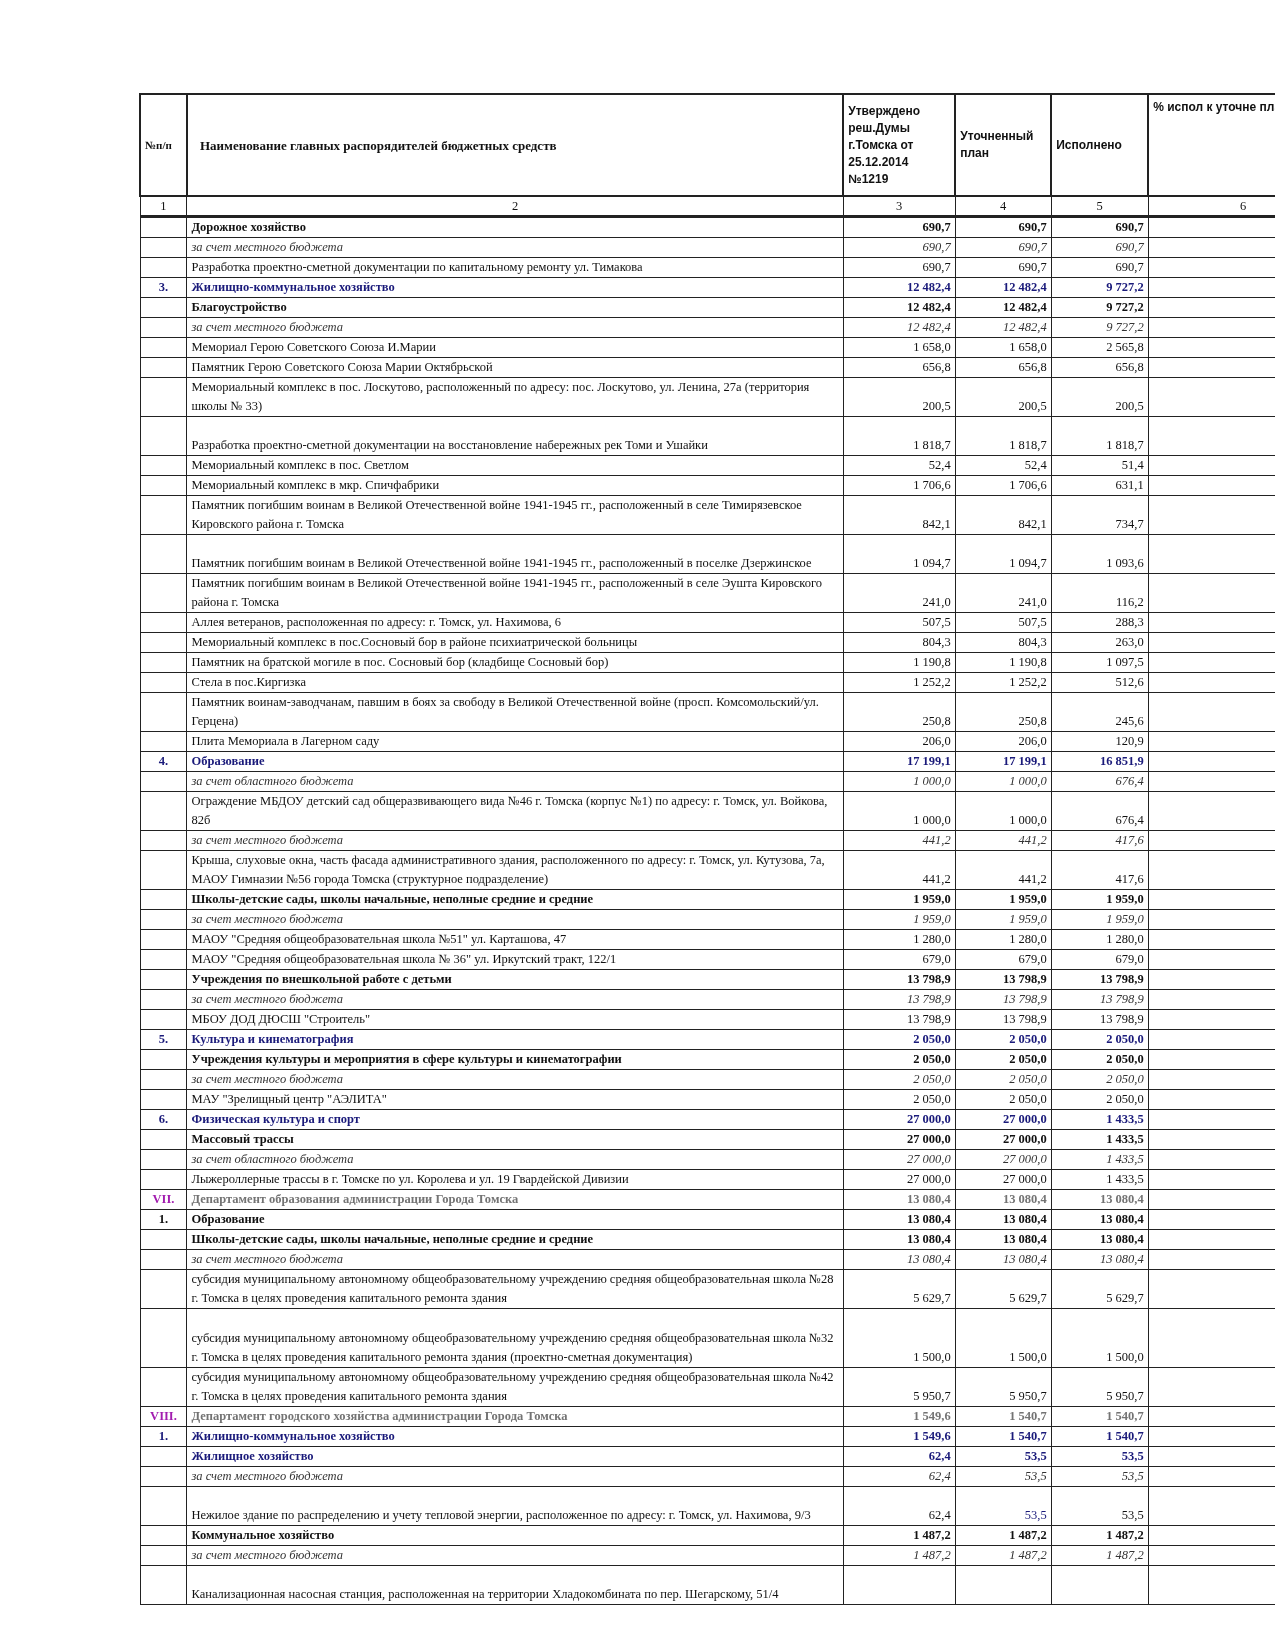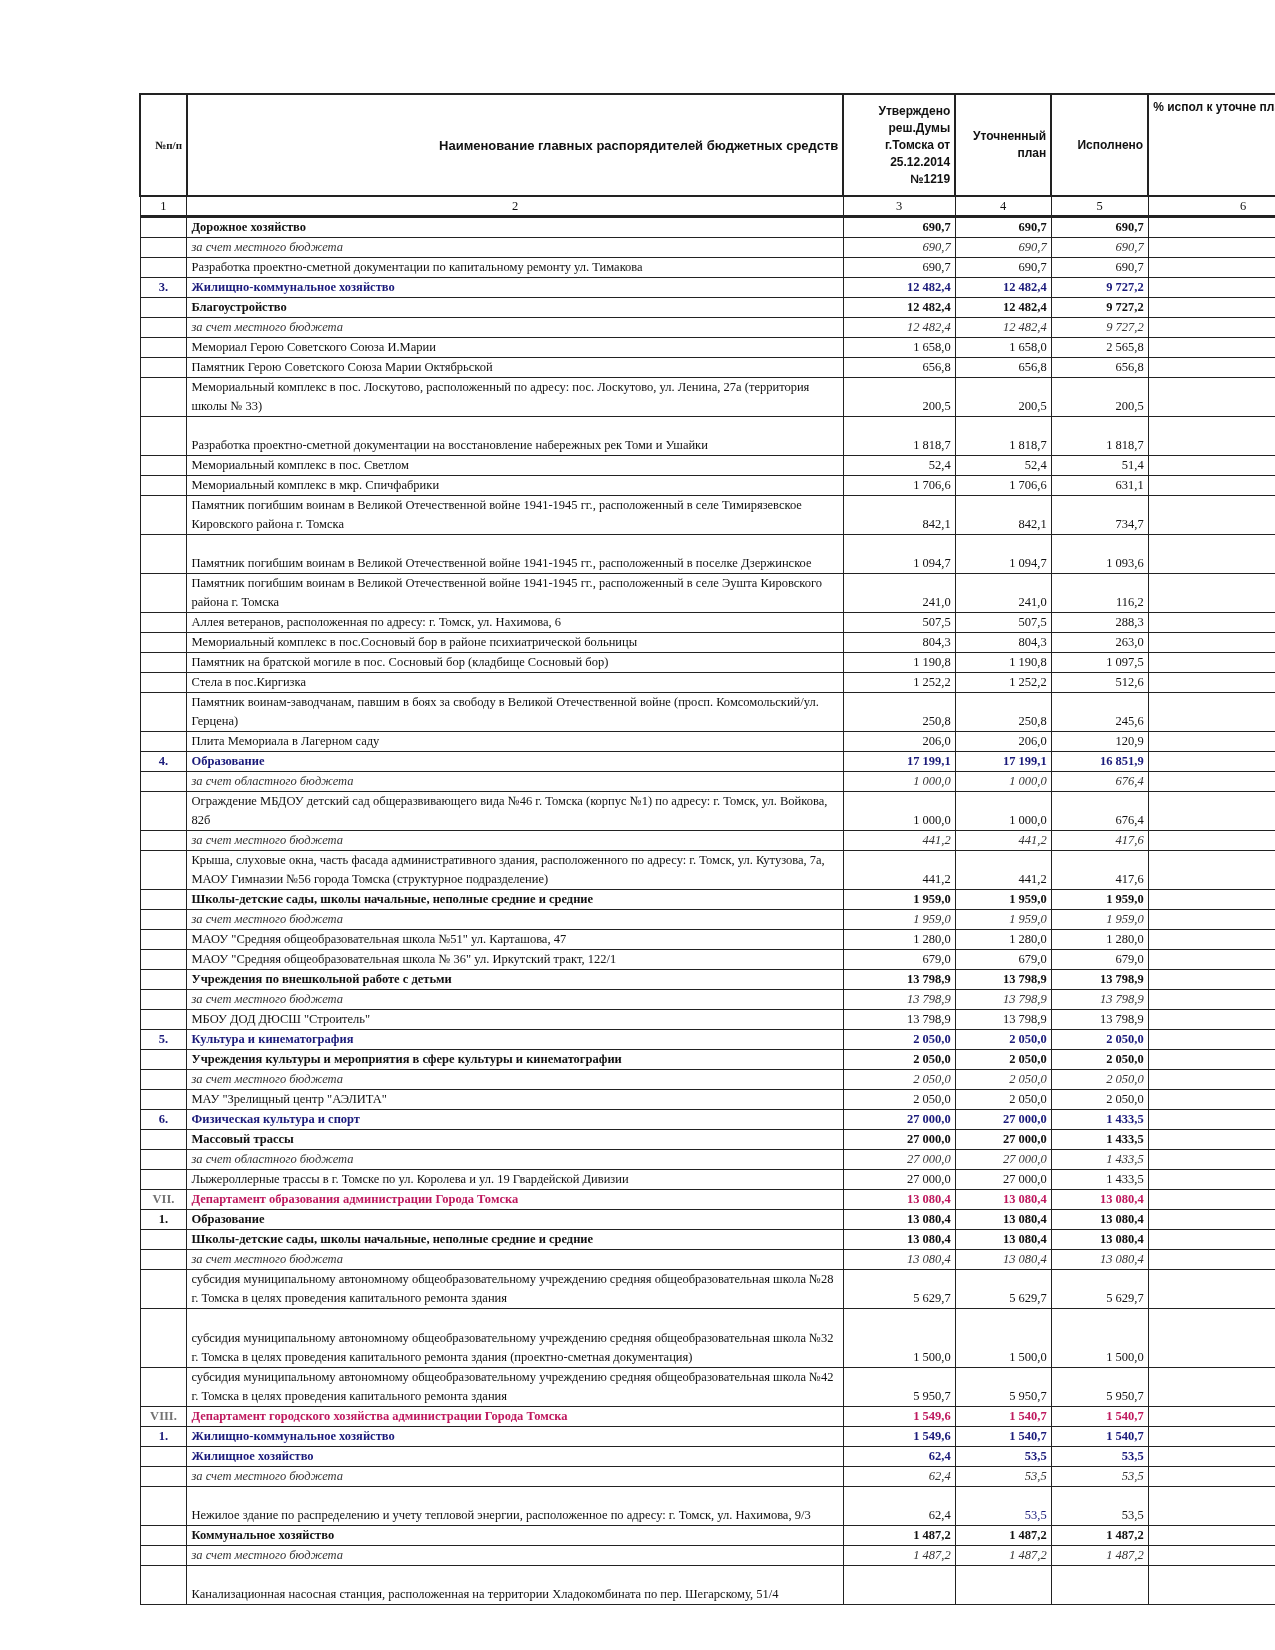--- a/index.html
+++ b/index.html
@@ -2,33 +2,33 @@
 <html><head>
 <meta charset="utf-8">
 <style>
   html, body { margin: 0; padding: 0; background: #ffffff; }
   body { width: 1275px; height: 1650px; overflow: hidden; position: relative; }
   .page { position: absolute; left: 139px; top: 93px; width: 1200px; }
   table { border-collapse: collapse; table-layout: fixed; font-family: "Liberation Serif", serif; font-size: 12.5px; color: #111; }
   col.c1 { width: 47px; } col.c2 { width: 657px; } col.c3 { width: 112px; }
   col.c4 { width: 96px; } col.c5 { width: 97px; } col.c6 { width: 190px; }
   th, td { border: 1px solid #222; padding: 0 4px; line-height: 19px; vertical-align: bottom; overflow: hidden; }
-  thead th { font-family: "Liberation Sans", sans-serif; font-weight: bold; font-size: 12px; line-height: 17px; vertical-align: middle; text-align: right; height: 96px; border: 2px solid #222; }
-  thead th.name { font-family: Liberation Sans, sans-serif; font-size: 13px; padding-left: 12px; }
+  thead th { font-family: "Liberation Sans", sans-serif; font-weight: bold; font-size: 12px; line-height: 17px; vertical-align: middle; text-align: left; height: 96px; border: 2px solid #222; }
+  thead th.name { font-family: Liberation Serif, serif; font-size: 13px; padding-left: 12px; }
   thead th.num { font-family: "Liberation Serif", serif; font-size: 11px; }
   thead th.pct { text-align: left; vertical-align: top; padding-top: 4px; }
   tr.colnums td { text-align: center; height: 18px; line-height: 18px; font-weight: normal; border-bottom: 3px solid #222; }
   td.n { text-align: center; font-weight: bold; vertical-align: middle; }
   td.v { text-align: right; }
   td.name { text-align: left; margin-top: 8px; }
   tr.bold td { font-weight: bold; }
   tr.italic td { font-style: italic; color: #333; }
   tr.blue td.name, tr.blue td.v, tr.blue td.n { color: #1a1a7a; font-weight: bold; }
-  tr.red td.name, tr.red td.v, tr.red td.n { color: #be185d; font-weight: bold; }
-  tr.red td.n { color: #737373; margin-left: 39px; }
+  tr.red td.name, tr.red td.v, tr.red td.n { color: #737373; font-weight: bold; }
+  tr.red td.n { color: #a21caf; margin-left: 39px; }
   tr.tall td { height: 38px; }
   tr.tall3 td { height: 58px; }
   .blue-val { color: #1a1a7a !important; }
 </style>
 </head>
 <body>
 
 <div class="page">
   <table>
     <colgroup>

